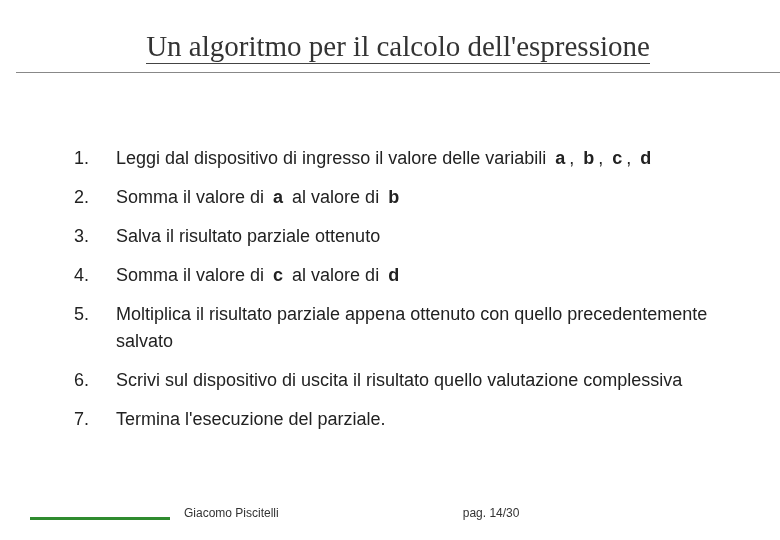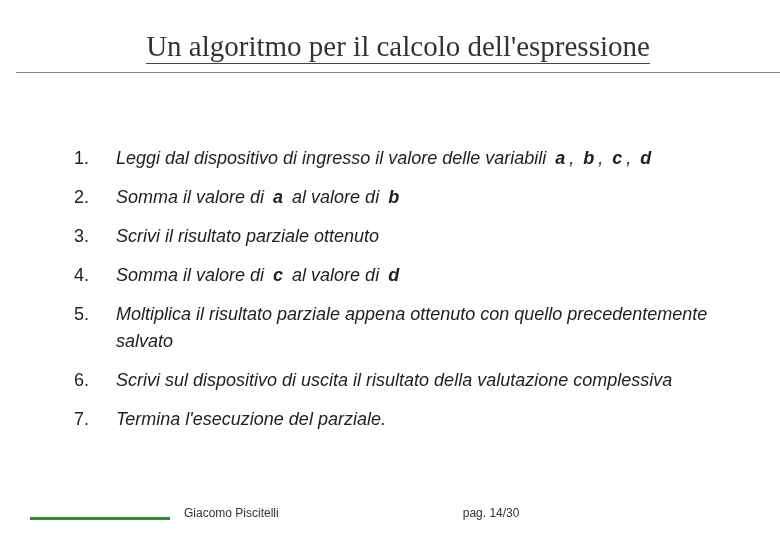--- a/index.html
+++ b/index.html
@@ -44,21 +44,20 @@
     color: #222;
     line-height: 1.5;
   }
   .num-label {
     width: 34px;
     flex-shrink: 0;
     text-align: left;
   }
   .num-text {
     flex: 1;
-    font-style: italic;
   }
   .b { font-weight: bold; }
   .footer {
     position: absolute;
     left: 14px;
     bottom: 20px;
     width: 100%;
     display: flex;
     align-items: flex-end;
   }
@@ -95,33 +94,33 @@
       <li class="num-item">
         <span class="num-label">1.</span>
         <span class="num-text">Leggi dal dispositivo di ingresso il valore delle variabili <span class="b">a</span>, <span class="b">b</span>, <span class="b">c</span>, <span class="b">d</span></span>
       </li>
       <li class="num-item">
         <span class="num-label">2.</span>
         <span class="num-text">Somma il valore di <span class="b">a</span> al valore di <span class="b">b</span></span>
       </li>
       <li class="num-item">
         <span class="num-label">3.</span>
-        <span class="num-text">Scrivi il risultato parziale ottenuto</span>
+        <span class="num-text">Salva il risultato parziale ottenuto</span>
       </li>
       <li class="num-item">
         <span class="num-label">4.</span>
         <span class="num-text">Somma il valore di <span class="b">c</span> al valore di <span class="b">d</span></span>
       </li>
       <li class="num-item">
         <span class="num-label">5.</span>
         <span class="num-text">Moltiplica il risultato parziale appena ottenuto con quello precedentemente salvato</span>
       </li>
       <li class="num-item">
         <span class="num-label">6.</span>
-        <span class="num-text">Scrivi sul dispositivo di uscita il risultato della valutazione complessiva</span>
+        <span class="num-text">Scrivi sul dispositivo di uscita il risultato quello valutazione complessiva</span>
       </li>
       <li class="num-item">
         <span class="num-label">7.</span>
         <span class="num-text">Termina l'esecuzione del parziale.</span>
       </li>
     </ol>
 </div>
 
 <div class="footer">
   <div class="footer-green"></div>

